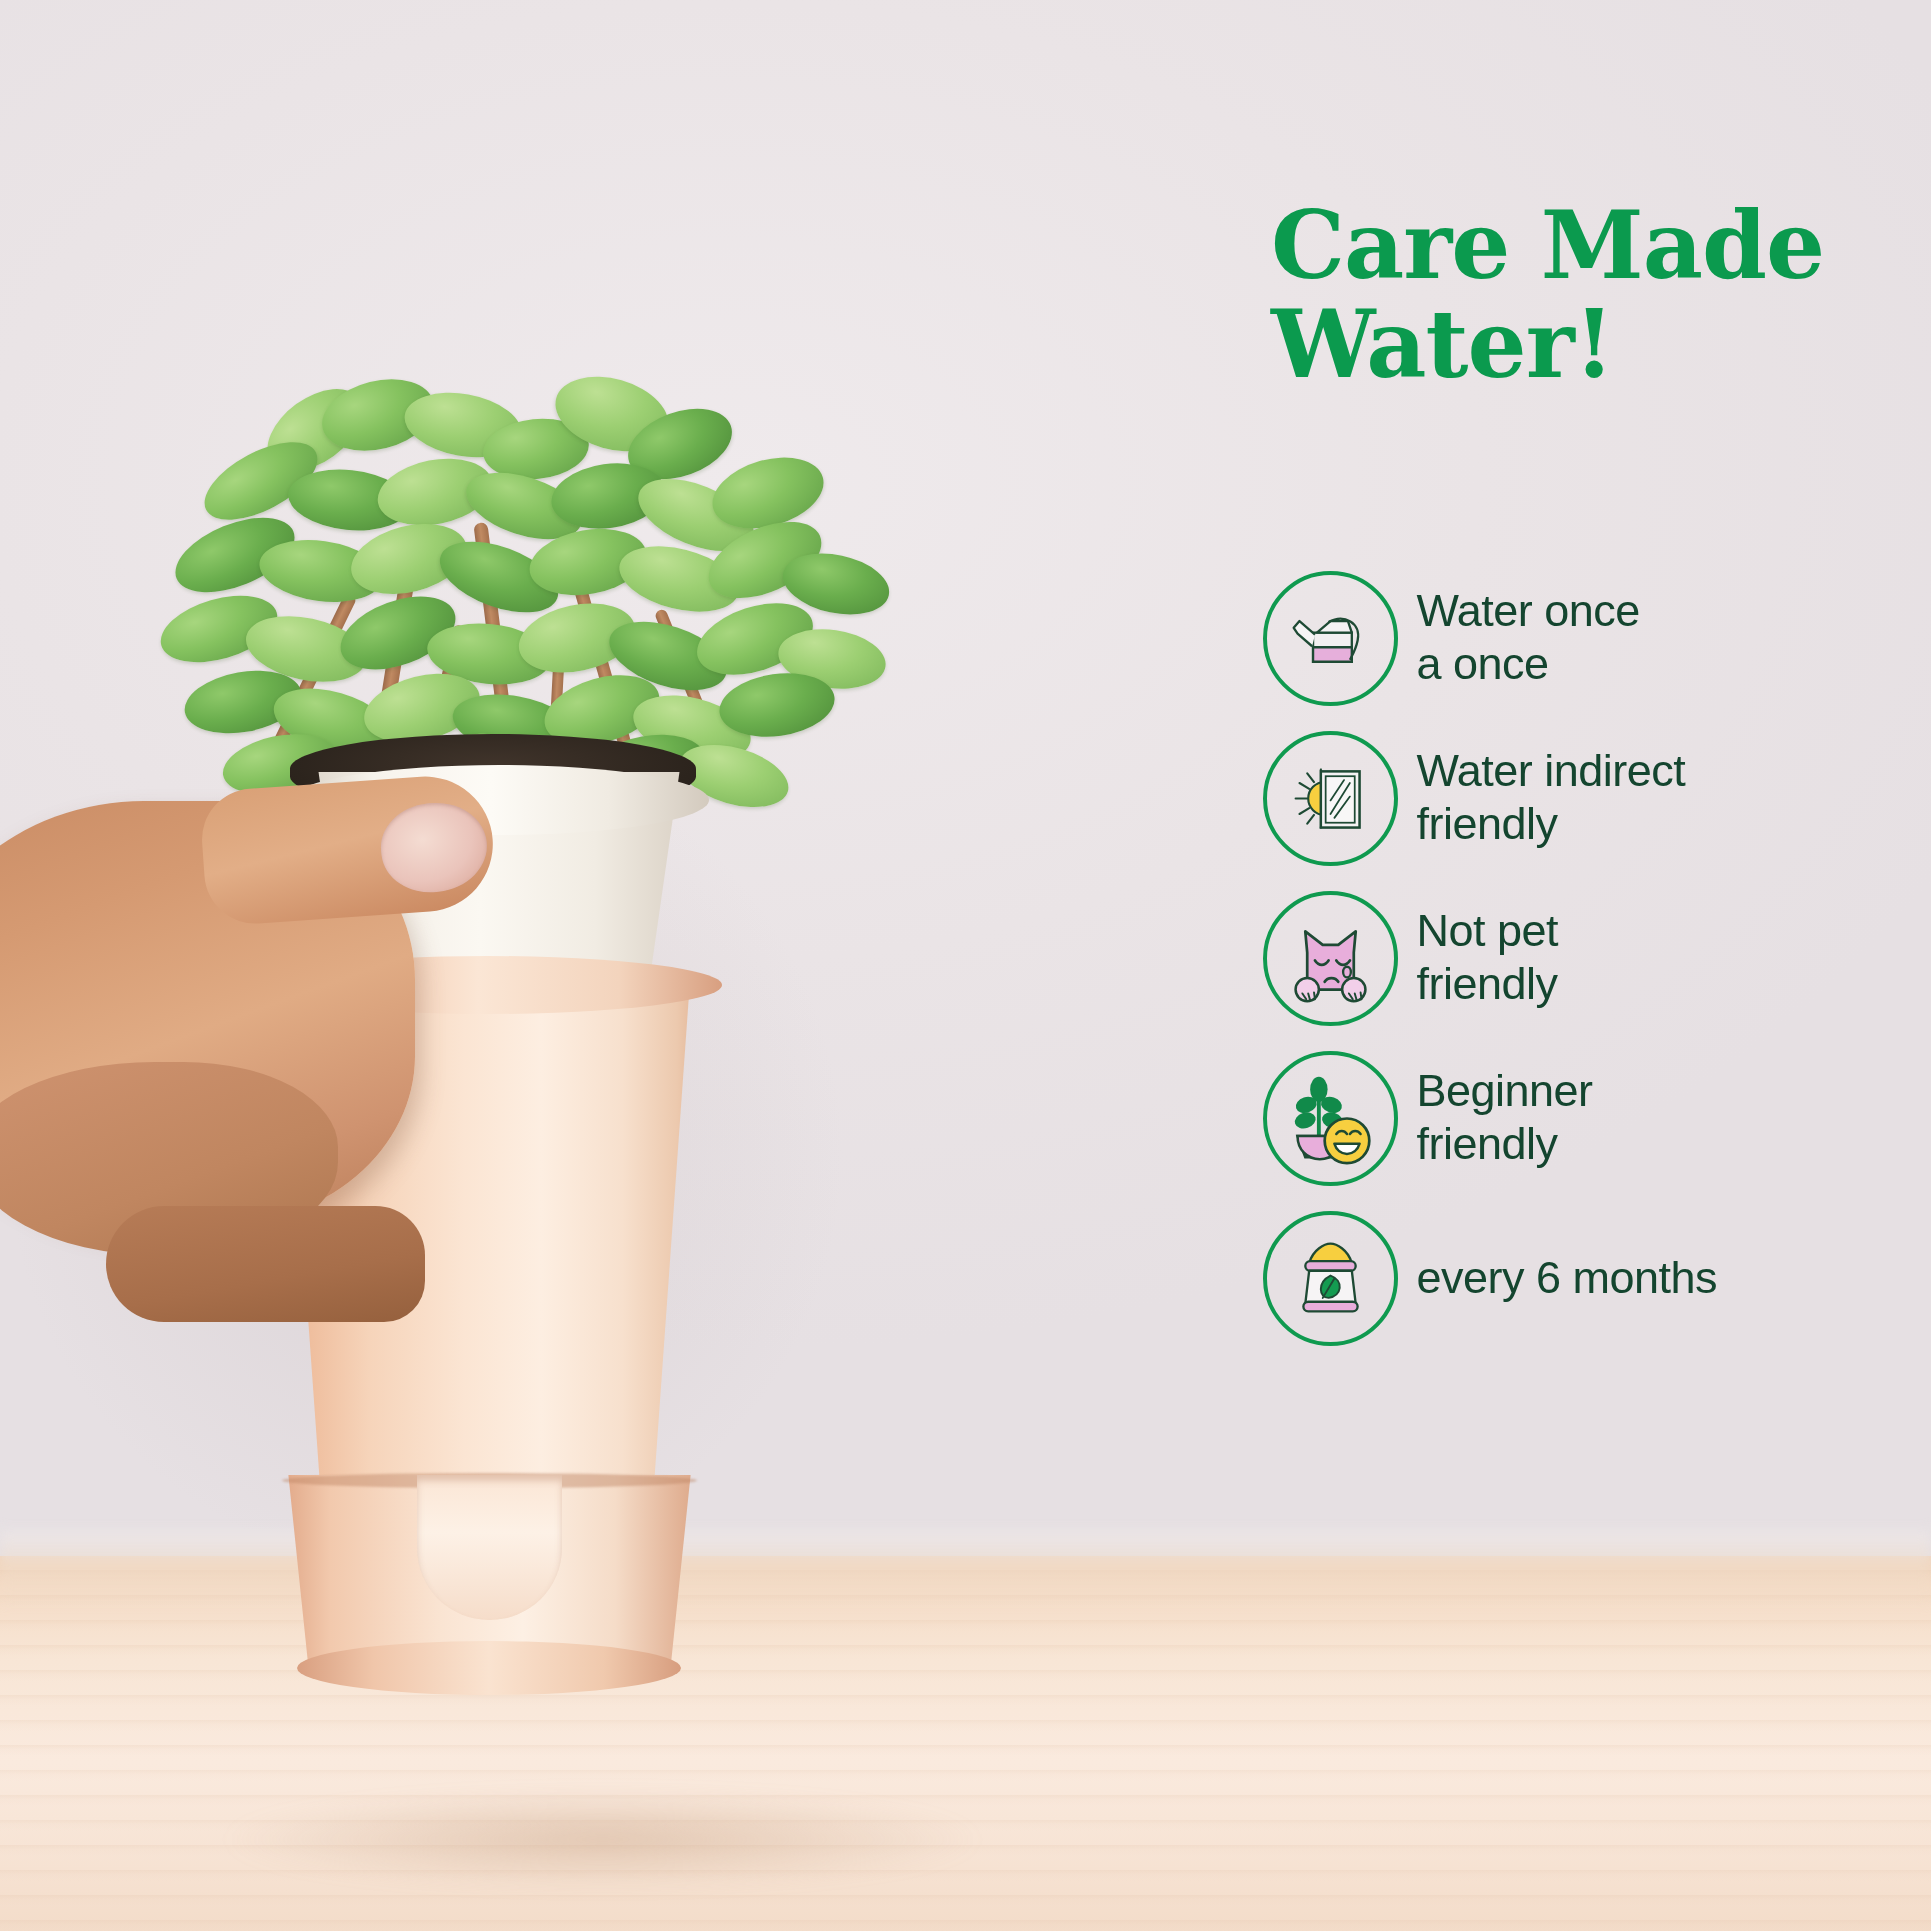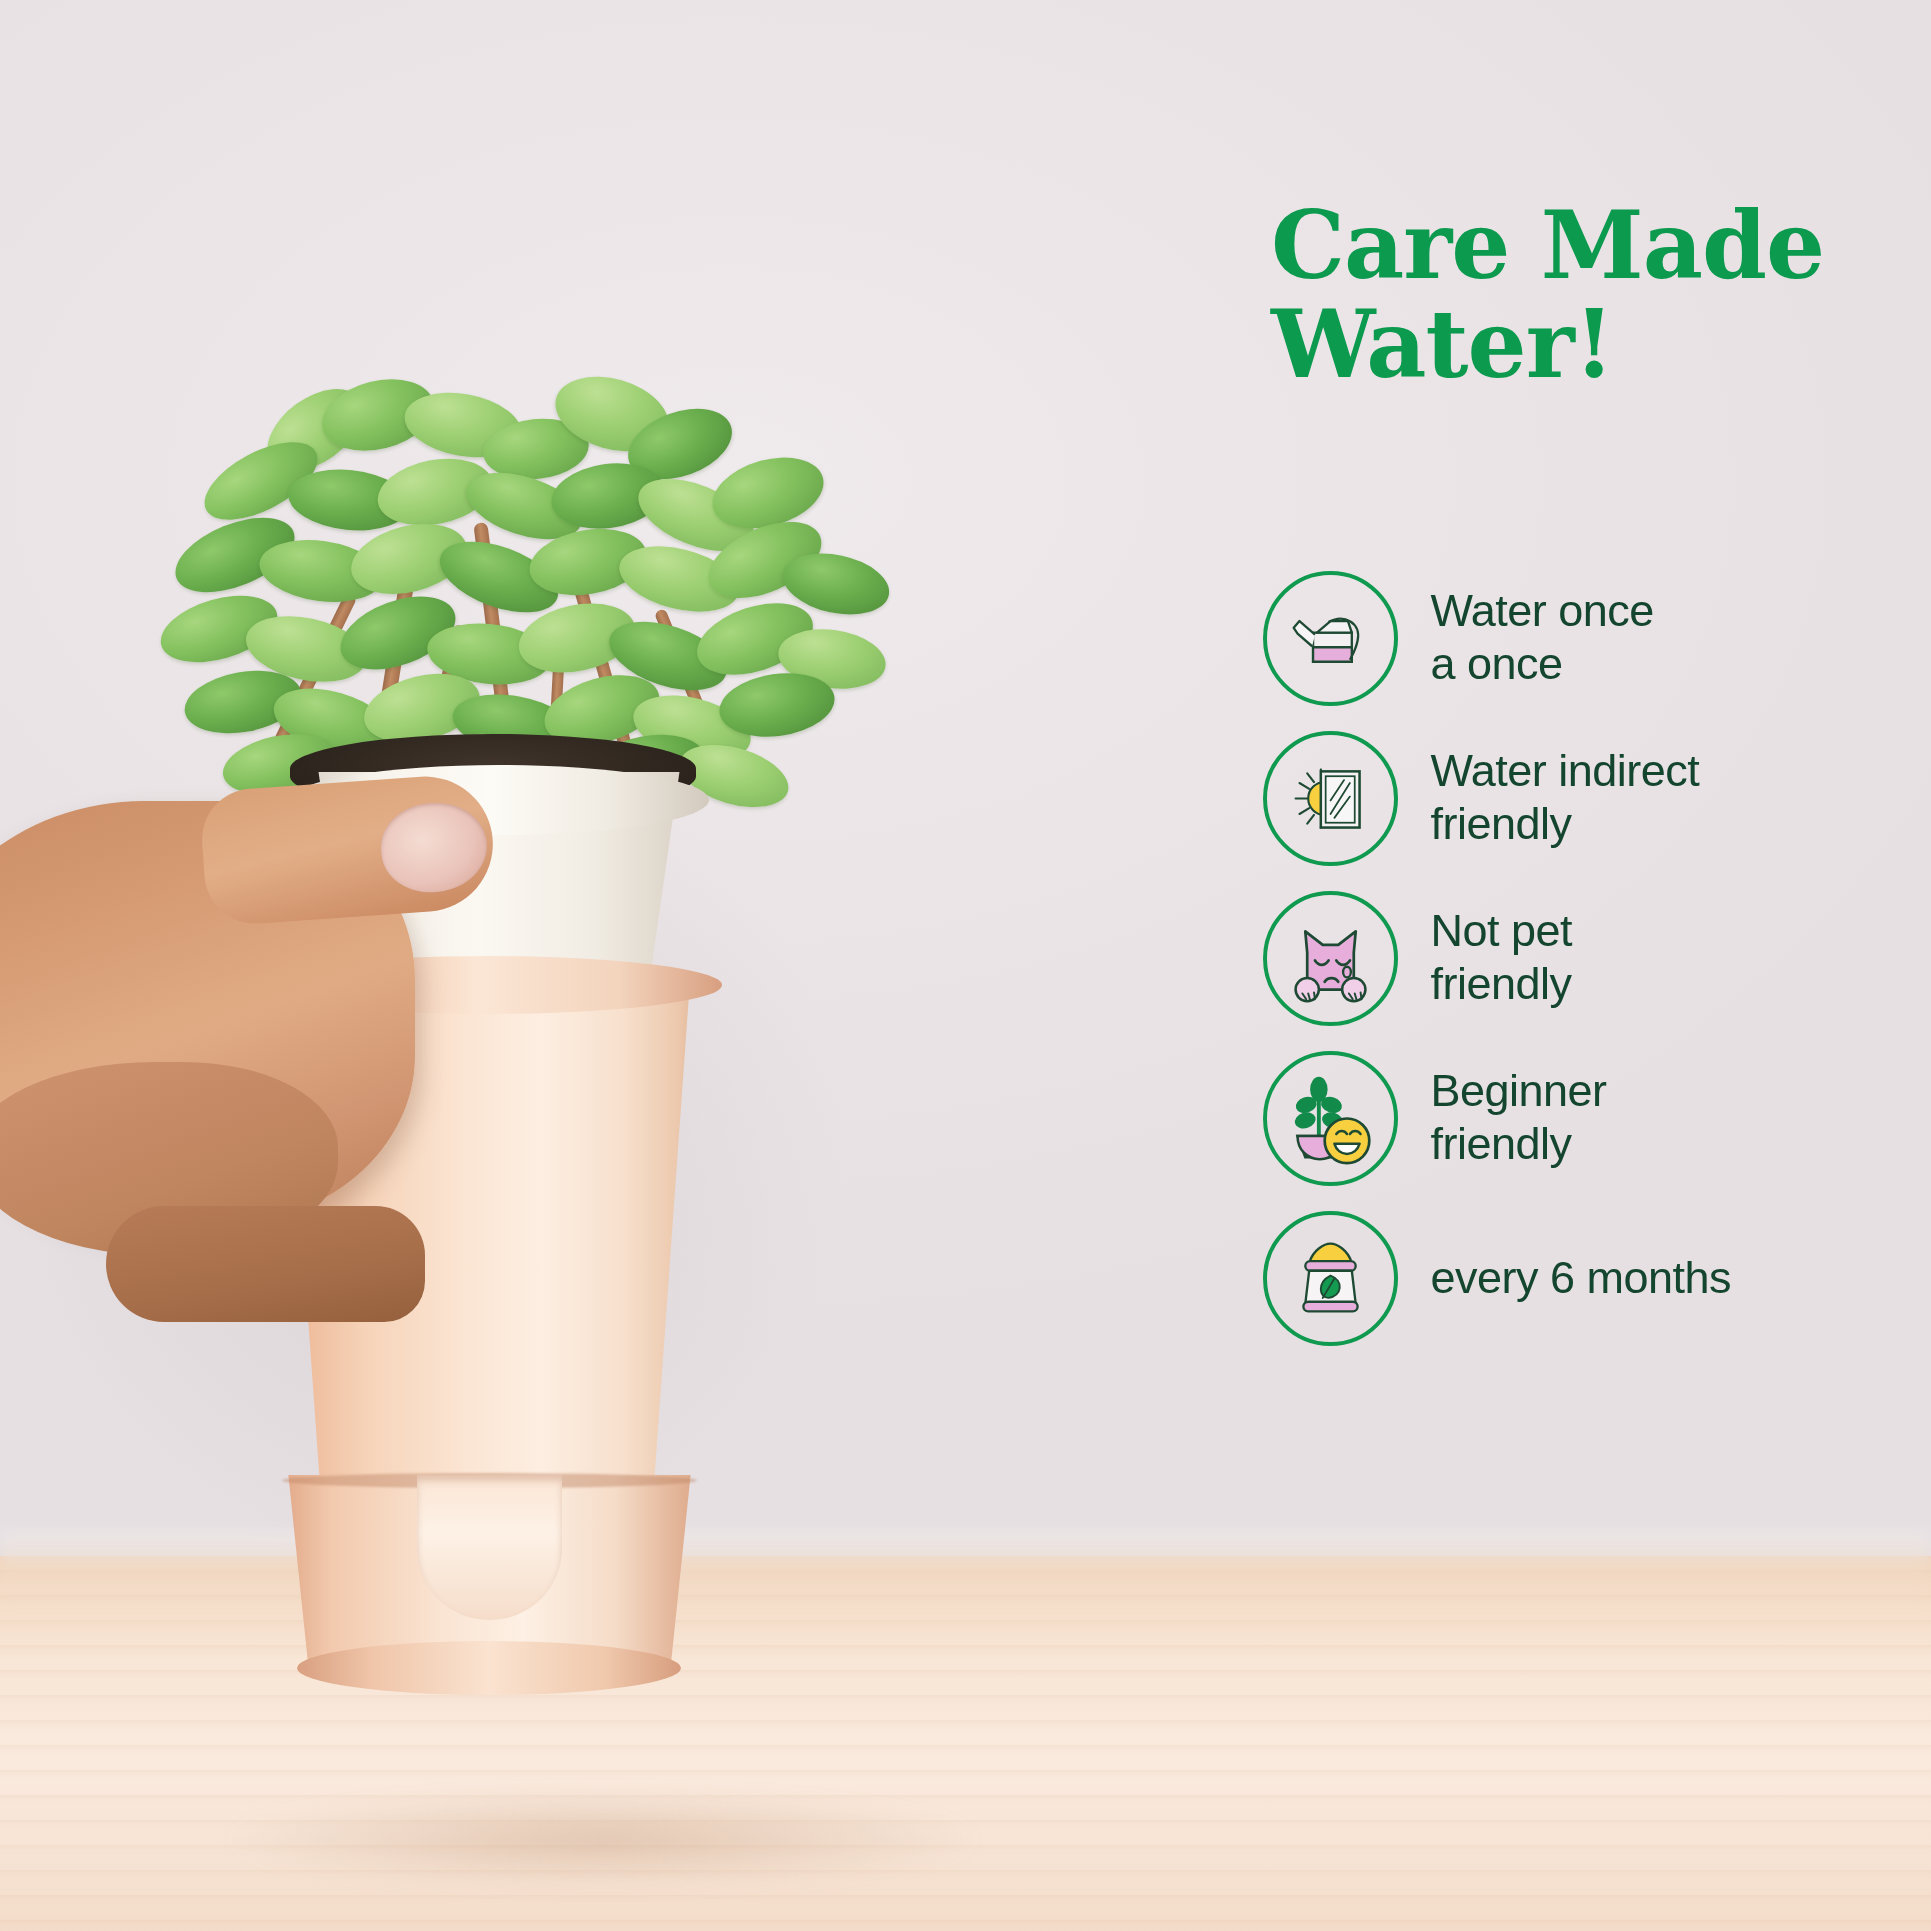--- a/index.html
+++ b/index.html
@@ -175,21 +175,21 @@
     position:absolute;left:25px;top:185px;width:637px;
     font-family:"DejaVu Serif", serif;
     font-weight:700;
     font-size:93px;line-height:1.06;
     color:#0b9a4e;
     letter-spacing:-1px;
     margin-top:12px;
   }
   .care-list{position:absolute;left:17.4px;top:558px;width:666px;}
   .care-item{
-    display:flex;align-items:center;gap:32px;height:160px;
+    display:flex;align-items:center;gap:18px;height:160px;
   }
   .icon-circle{
     flex:0 0 auto;width:127px;height:127px;border-radius:50%;
     border:4.8px solid #0f9a4f;
     display:flex;align-items:center;justify-content:center;
     position:relative;
   }
   .care-label{
     font-family:"Liberation Sans", sans-serif;
     font-size:45px;line-height:1.17;

